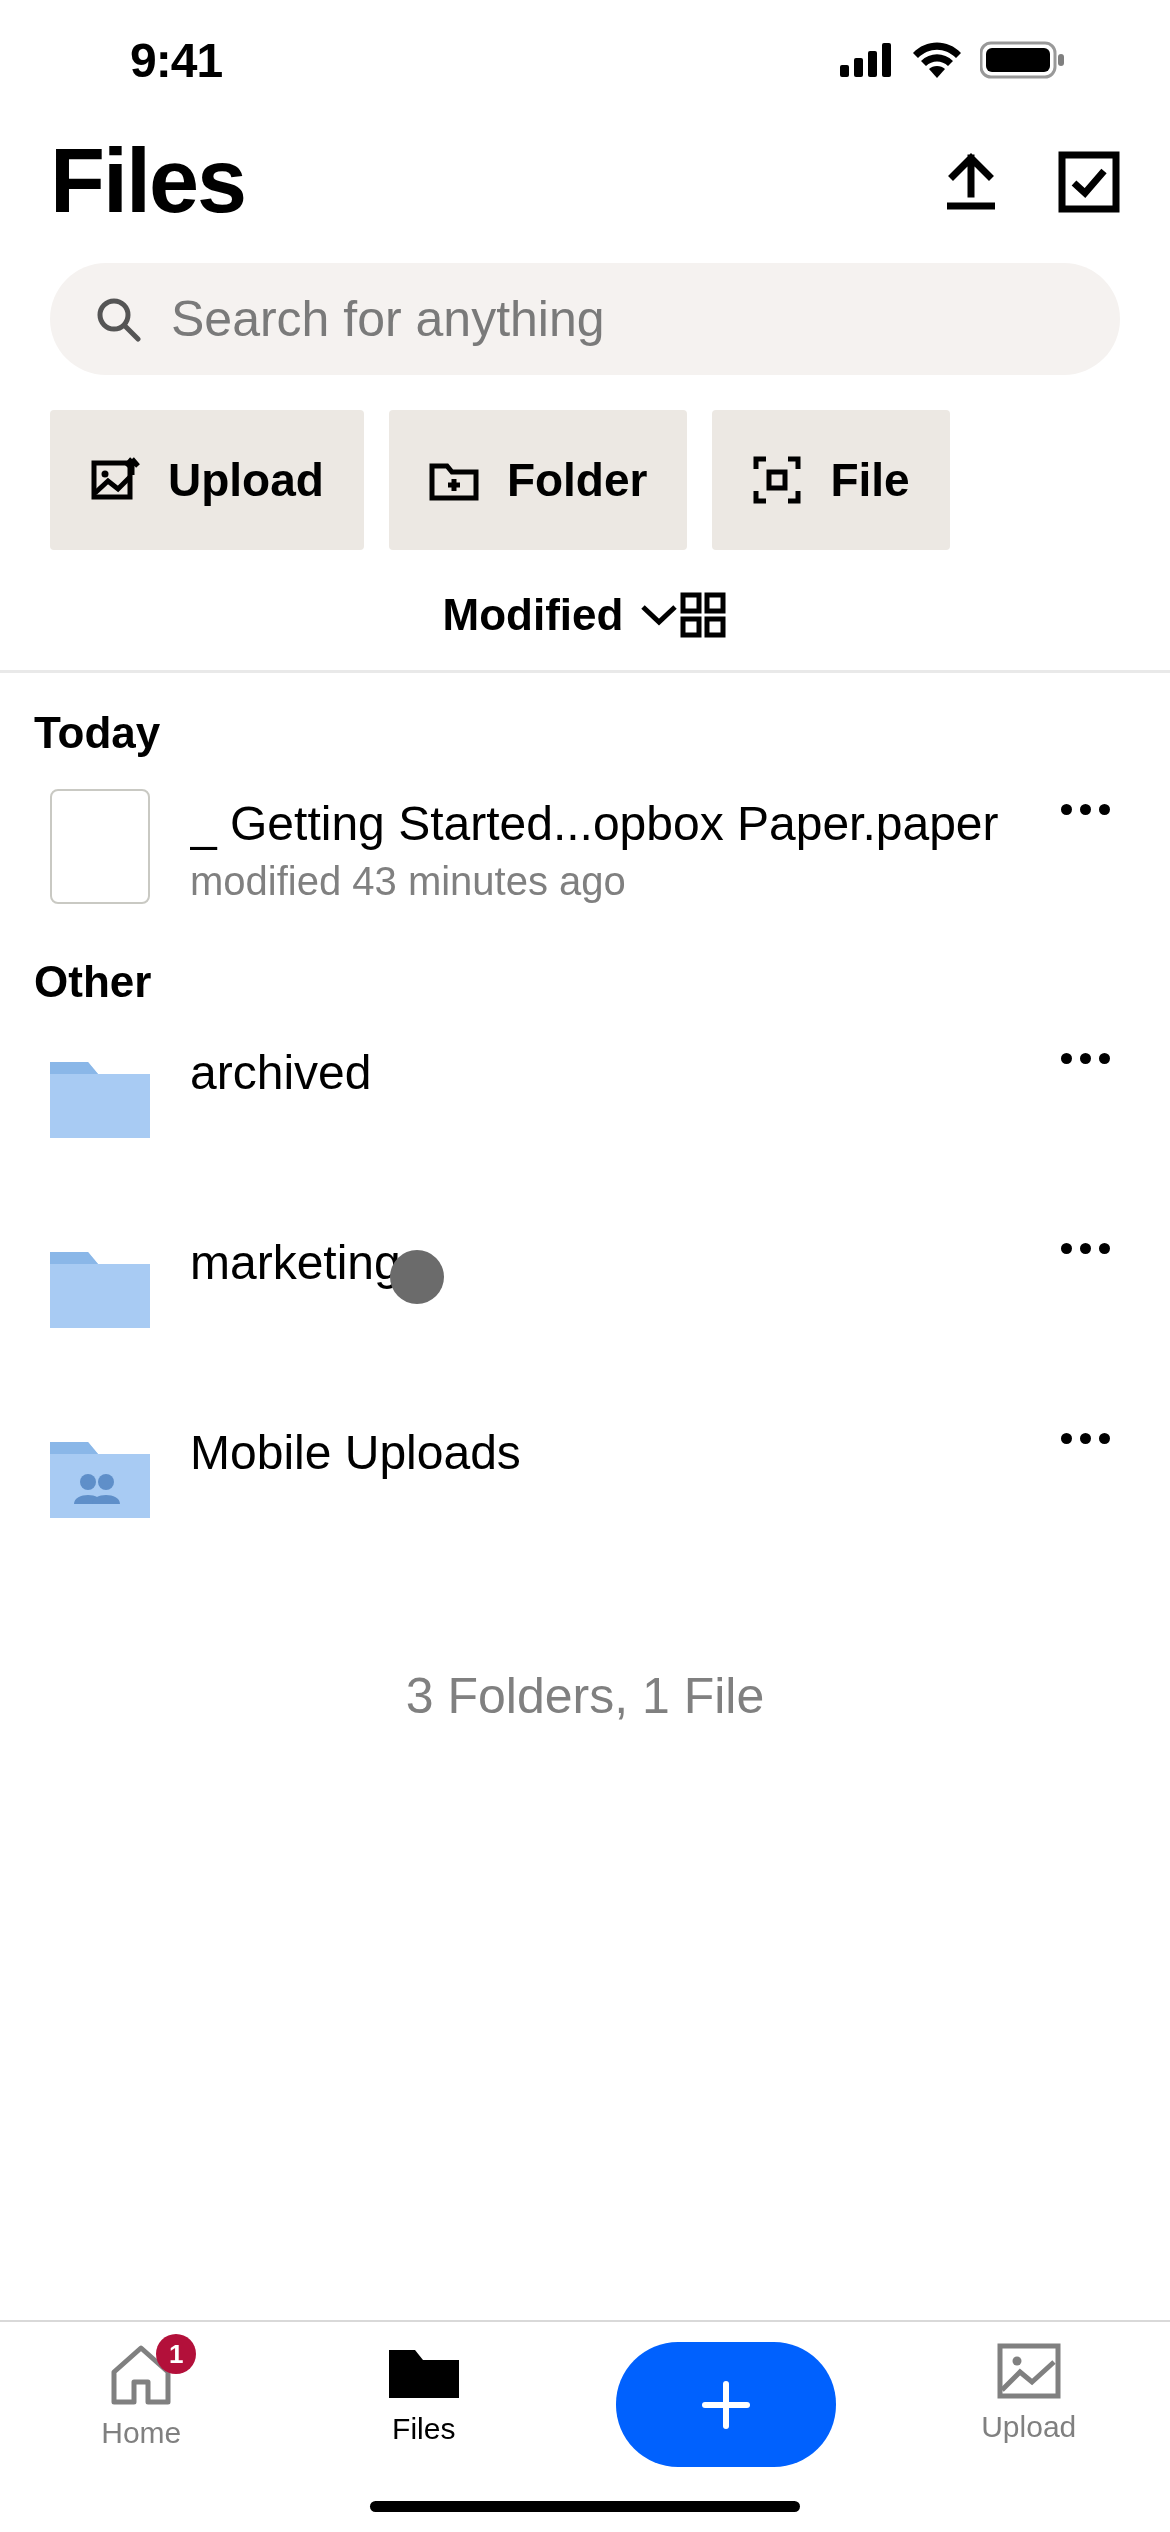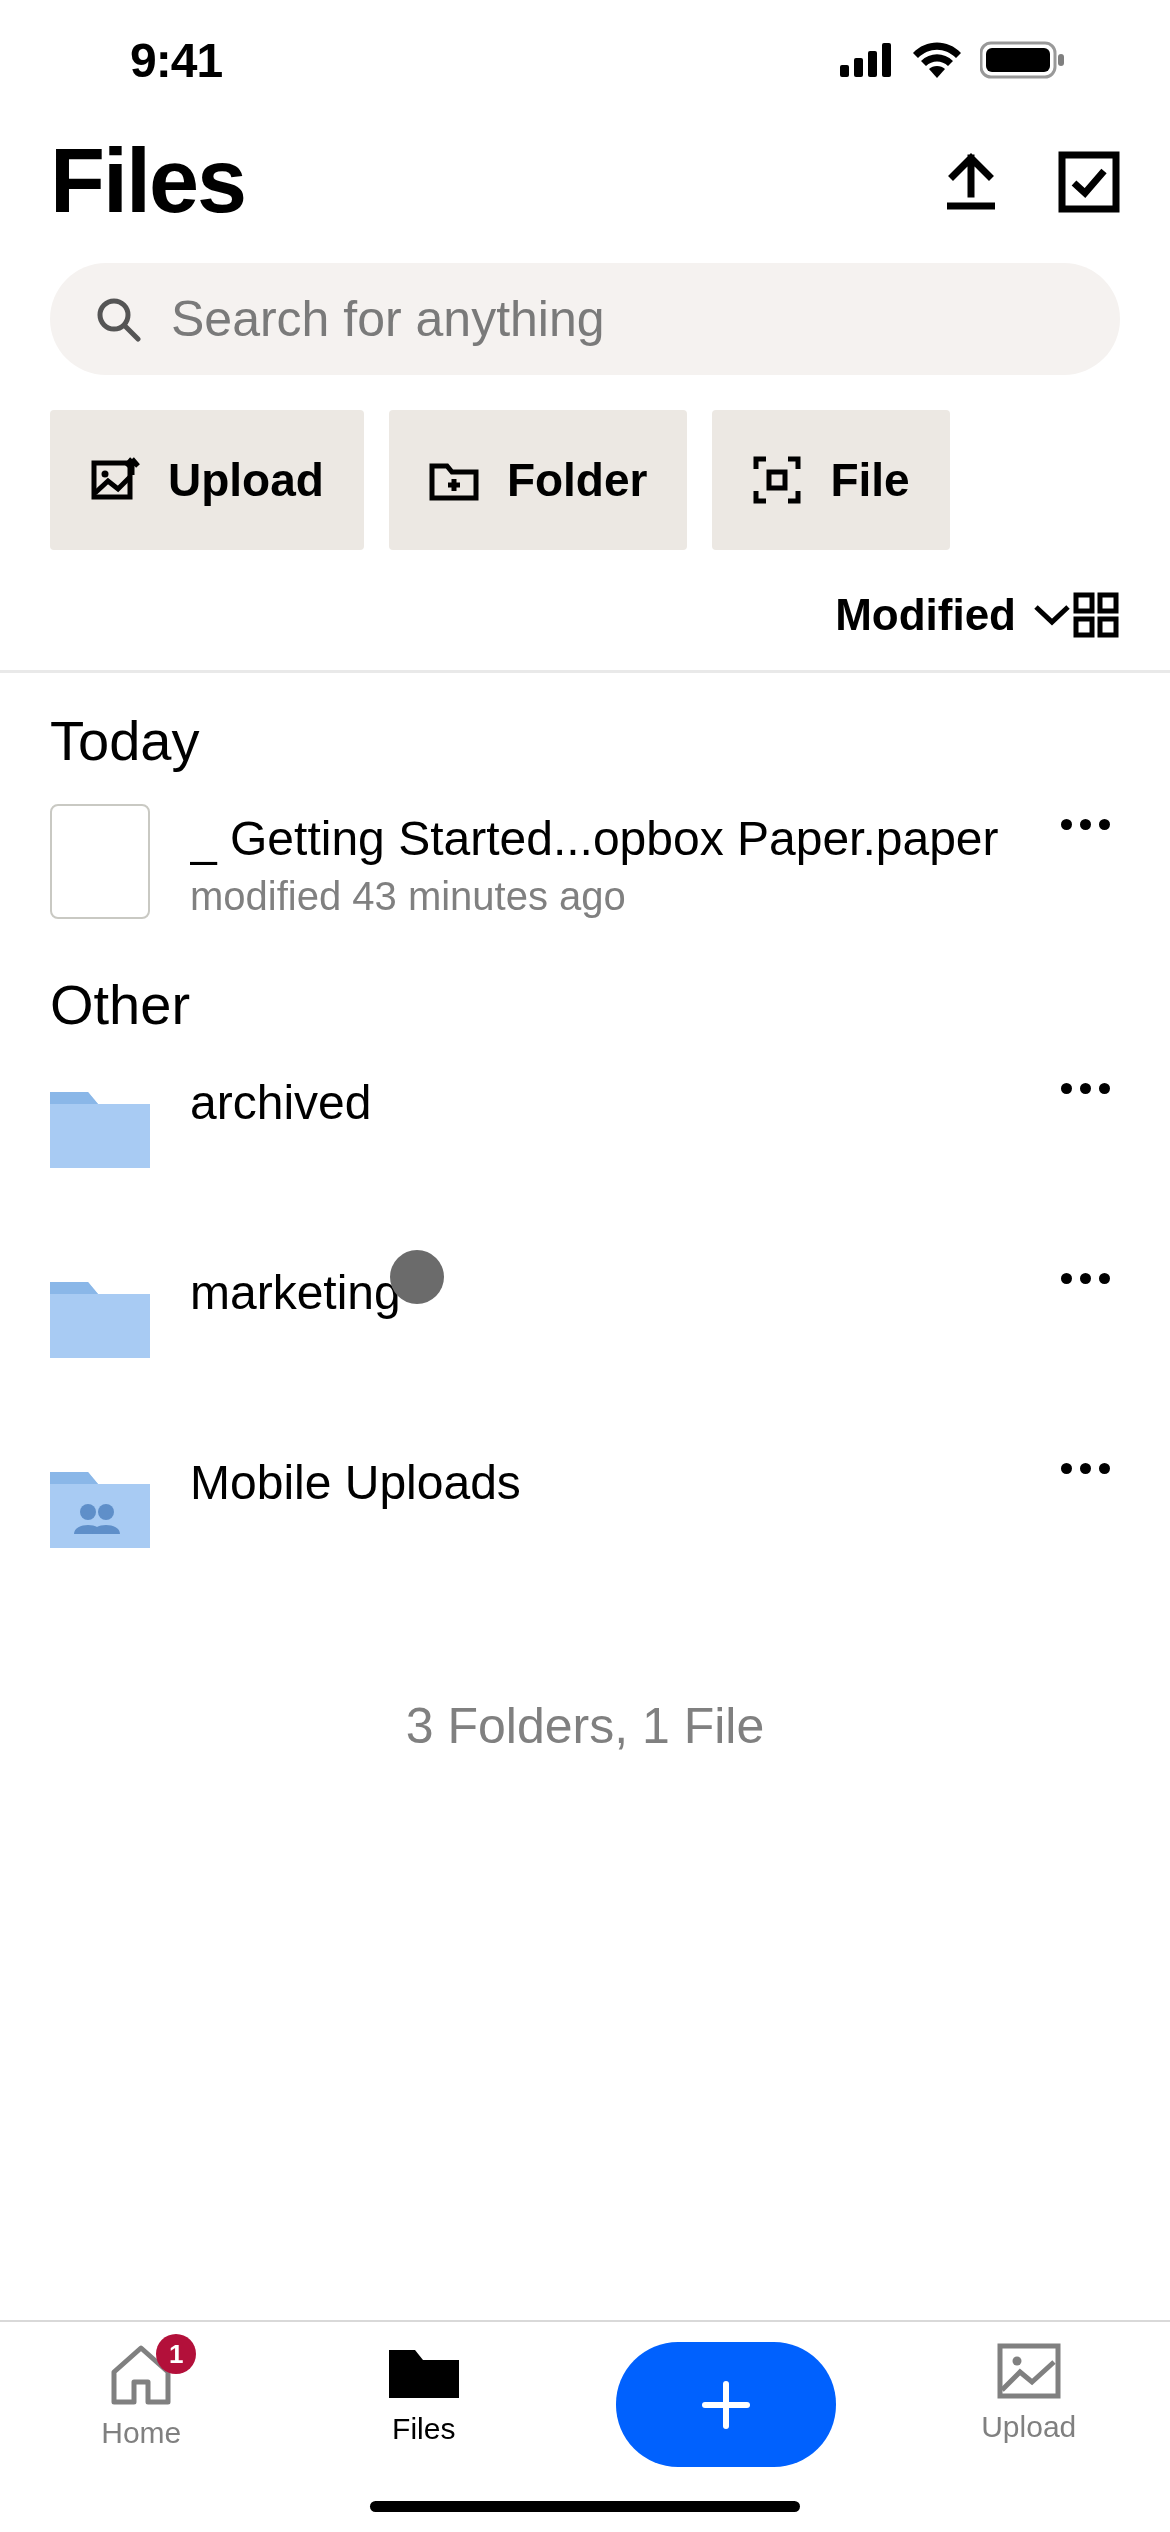--- a/index.html
+++ b/index.html
@@ -20,27 +20,27 @@
     .search-wrap { padding: 0 50px 35px 50px; }
     .search { height: 112px; background: #f5f2f0; border-radius: 56px; display: flex; align-items: center; padding: 0 45px; gap: 30px; }
     .search input { border: none; outline: none; background: transparent; font-size: 50px; color: #555; flex: 1; }
     .search input::placeholder { color: #7a7a7a; }
 
     
     .actions { display: flex; gap: 25px; padding: 0 50px 40px 50px; }
     .action-btn { height: 140px; background: #ece8e3; border: none; display: inline-flex; align-items: center; gap: 28px; padding: 0 40px; font-size: 46px; font-weight: 600; color: #000; cursor: pointer; border-radius: 4px; }
 
     
-    .sortview { display: flex; align-items: center; justify-content: flex-end; padding: 0 50px 30px 50px; }
+    .sortview { display: flex; align-items: center; justify-content: center; padding: 0 50px 30px 50px; }
     .sort { display: inline-flex; align-items: center; gap: 16px; font-size: 44px; font-weight: 700; cursor: pointer; }
 
     .divider { height: 3px; background: #e9e9e9; width: 100%; }
 
     
-    .section-label { padding: 35px 50px 20px 50px; font-size: 56px; font-weight: 400; }
+    .section-label { padding: 35px 50px 20px 34px; font-size: 44px; font-weight: 700; }
     .row { display: flex; padding: 18px 50px; gap: 40px; min-height: 130px; }
     .row .thumb { width: 100px; height: 100px; flex-shrink: 0; display: flex; align-items: center; justify-content: center; }
     .file-thumb { width: 100px; height: 115px; border: 2px solid #c9c9c3; border-radius: 8px; background: #fff; }
     .row .info { flex: 1; min-width: 0; display: flex; flex-direction: column; gap: 8px; }
     .row .name { font-size: 48px; font-weight: 400; white-space: nowrap; overflow: hidden; text-overflow: ellipsis; }
     .row .sub { font-size: 40px; color: #808080; }
     .row .more { width: 70px; text-align: center; font-size: 56px; font-weight: 900; color: #000; letter-spacing: 3px; line-height: 0; cursor: pointer; }
     .more-dots { display: inline-flex; gap: 8px; align-items: center; }
     .more-dots span { width: 11px; height: 11px; background: #000; border-radius: 50%; }
 

